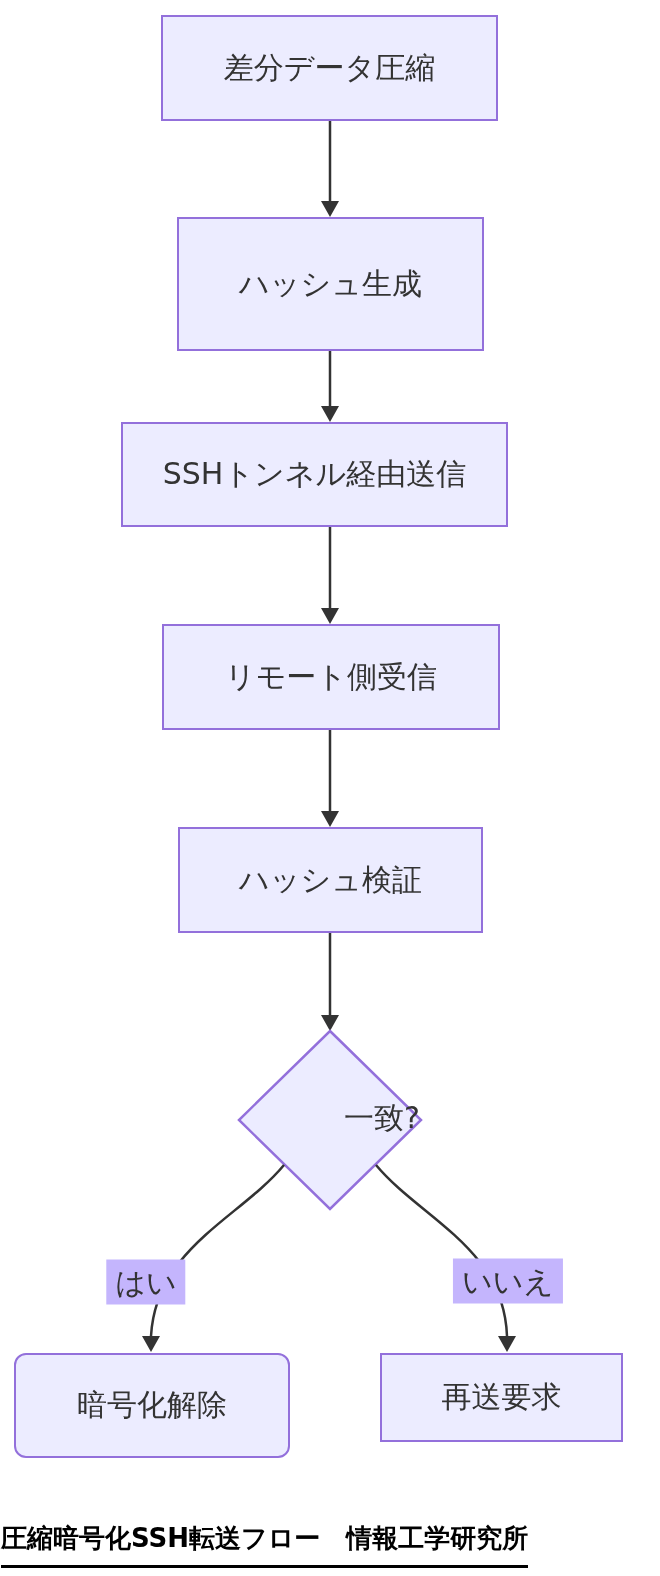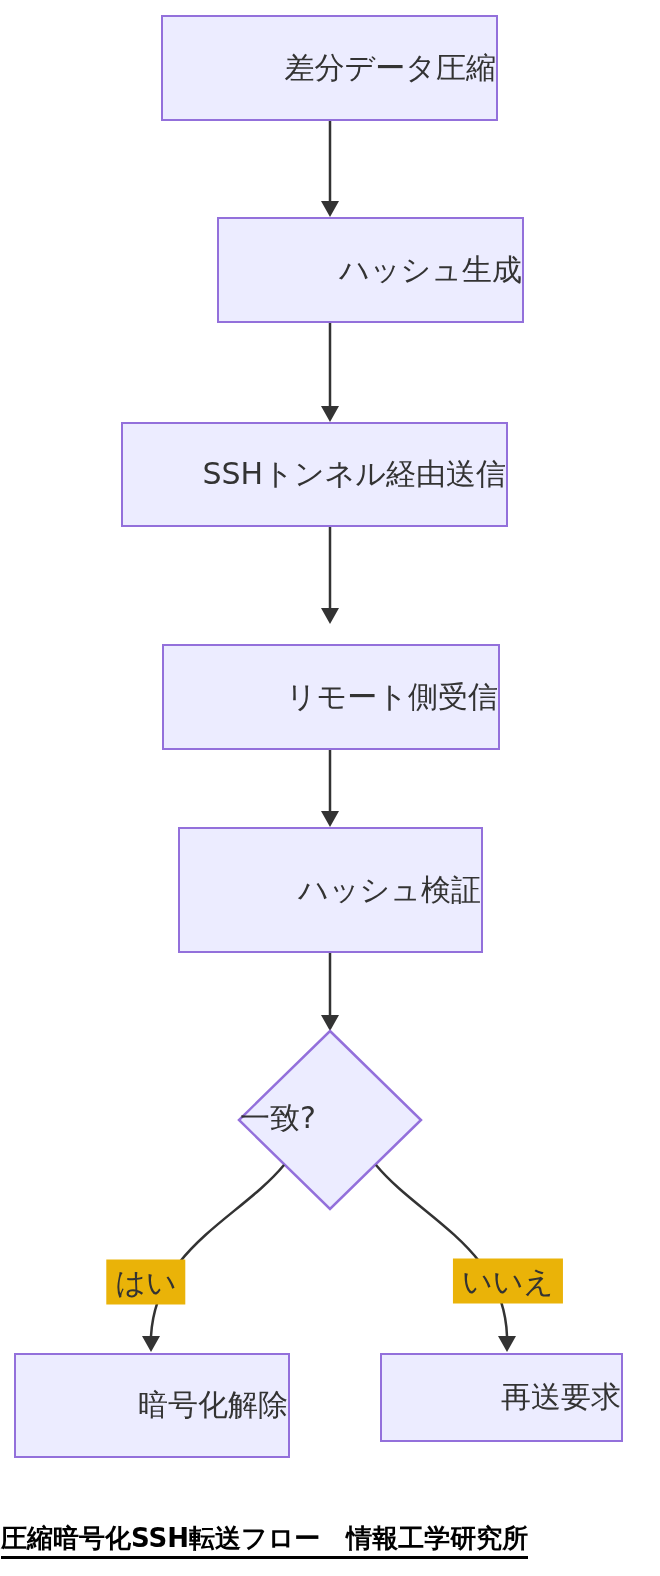--- a/index.html
+++ b/index.html
@@ -6,37 +6,37 @@
   body {
     width:660px; height:1576px; position:relative;
     background:#ffffff;
     font-family:"DejaVu Sans", "Liberation Sans", sans-serif;
     overflow:hidden;
   }
   #edge-layer { position:absolute; left:0; top:0; width:660px; height:1576px; }
   .node {
     position:absolute; box-sizing:border-box;
     background:#ECECFF; border:2px solid #9370DB;
-    display:flex; align-items:center; justify-content:flex-end;
+    display:flex; align-items:center; justify-content:center;
     font-size:30px; color:#333333; white-space:nowrap;
   }
   .diamond-label {
     position:absolute; left:240px; top:1098px; width:180px;
-    text-align:left; font-size:30px; color:#333333;
+    text-align:right; font-size:30px; color:#333333;
   }
   .edge-label {
     position:absolute; transform:translate(-50%,-50%);
-    background:#eab308; color:#333333; font-size:30px;
+    background:#c4b5fd; color:#333333; font-size:30px;
     padding:3px 9px; white-space:nowrap; line-height:1.3;
   }
   .footer-title {
     position:absolute; left:1px; top:1521px;
     font-size:26px; font-weight:bold; color:#000000;
     white-space:nowrap; letter-spacing:0px;
-    border-bottom:3px solid #000000; padding-bottom:0;
+    border-bottom:3px solid #000000; padding-bottom:9px;
   }
 </style>
 </head>
 <body>
 
 <svg id="edge-layer" width="660" height="1576" viewBox="0 0 660 1576" xmlns="http://www.w3.org/2000/svg">
 
   <g>
     <line x1="330" y1="121" x2="330" y2="202" stroke="#333333" stroke-width="2.5"></line>
     <polygon points="321,201 339,201 330,217" fill="#333333"></polygon>
@@ -67,41 +67,41 @@
   <g>
     <path d="M 376 1165 C 420 1218, 504 1248, 507 1336" fill="none" stroke="#333333" stroke-width="2.5"></path>
     <polygon points="498,1336 516,1336 507,1352" fill="#333333"></polygon>
   </g>
 </svg>
 
 <div class="node" style="left:161px; top:15px;  width:337px; height:106px;">
   <span>差分データ圧縮</span>
 </div>
 
-<div class="node" style="left:177px; top:217px; width:307px; height:106px;margin-left:40px;">
+<div class="node" style="left:177px; top:217px; width:307px; height:134px;">
   <span>ハッシュ生成</span>
 </div>
 
 <div class="node" style="left:121px; top:422px; width:387px; height:105px;">
   <span>SSHトンネル経由送信</span>
 </div>
 
-<div class="node" style="left:162px; top:624px; width:338px; height:106px;margin-top:20px;">
+<div class="node" style="left:162px; top:624px; width:338px; height:106px;">
   <span>リモート側受信</span>
 </div>
 
-<div class="node" style="left:178px; top:827px; width:305px; height:126px;">
+<div class="node" style="left:178px; top:827px; width:305px; height:106px;">
   <span>ハッシュ検証</span>
 </div>
 
 <div class="diamond-label">
   <span>一致?</span>
 </div>
 
-<div class="node" style="left:14px;  top:1353px; width:276px; height:105px;">
+<div class="node" style="left:14px;  top:1353px; width:276px; height:105px;border-radius:12px;">
   <span>暗号化解除</span>
 </div>
 
 <div class="node" style="left:380px; top:1353px; width:243px; height:89px;">
   <span>再送要求</span>
 </div>
 
 <div class="edge-label" style="left:146px; top:1282px;">はい</div>
 
 <div class="edge-label" style="left:508px; top:1281px;text-align:center;">いいえ</div>

